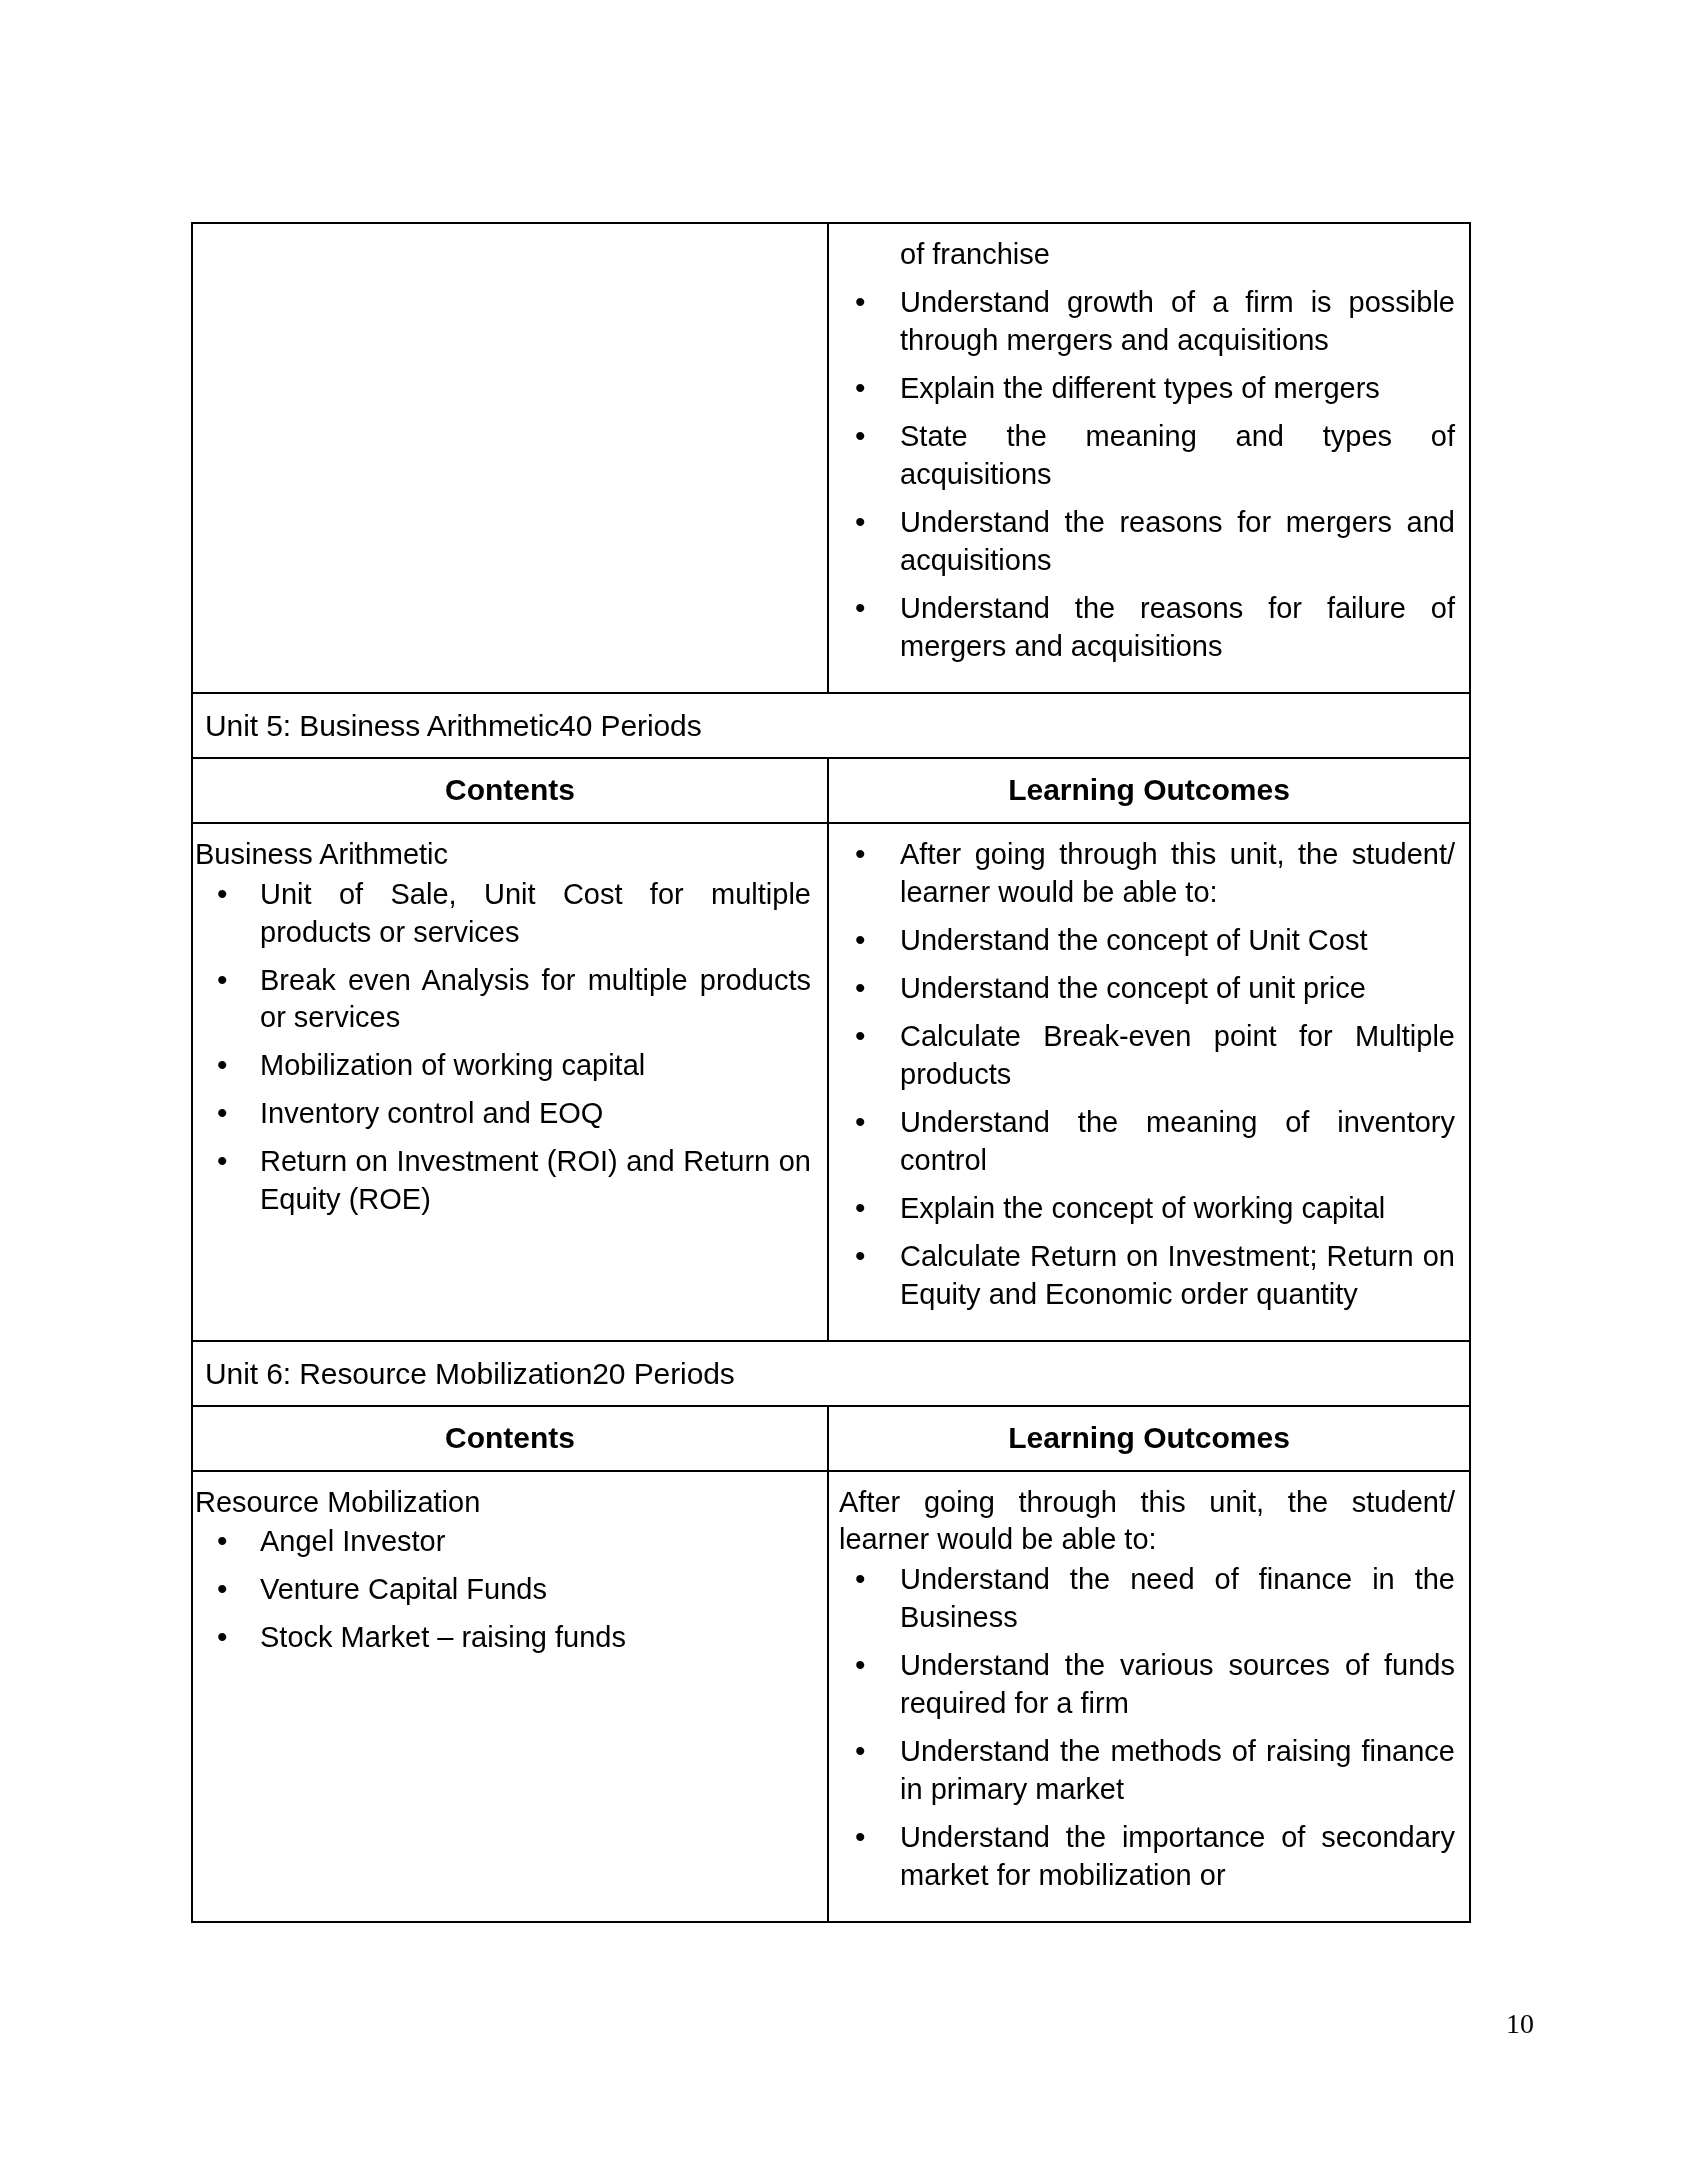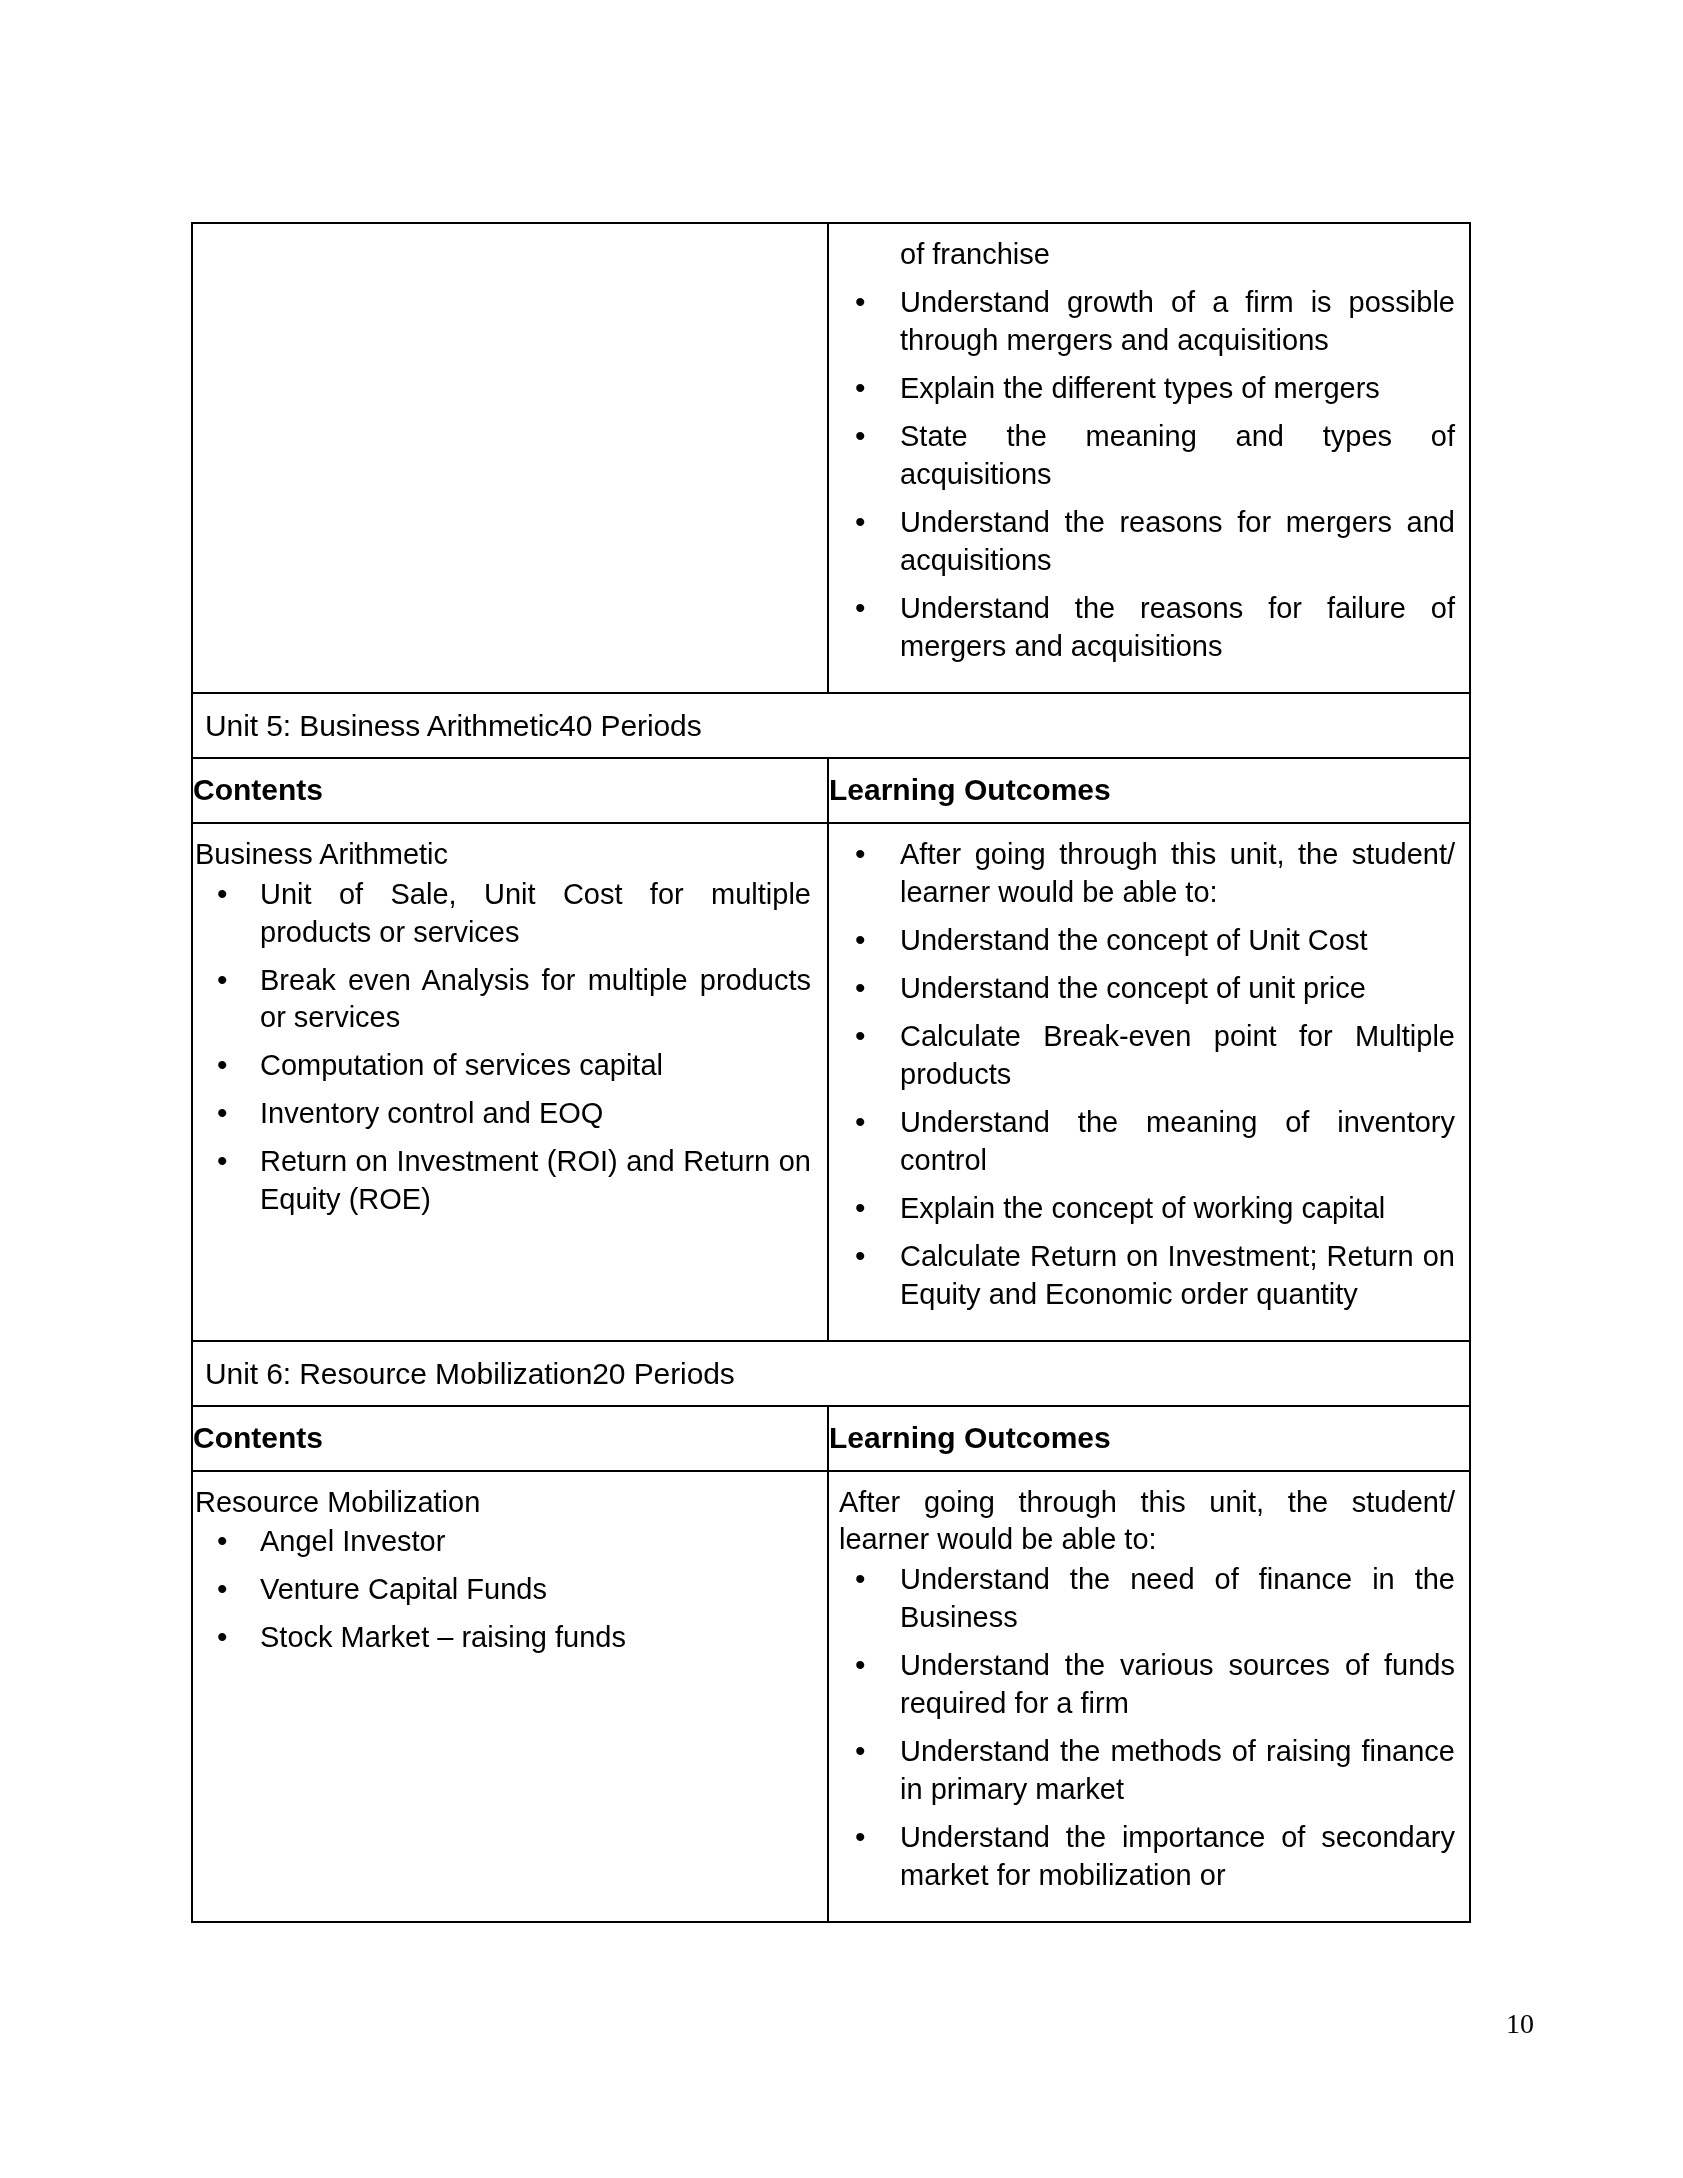--- a/index.html
+++ b/index.html
@@ -52,20 +52,21 @@
     font-weight: normal;
     padding: 13px 0 13px 12px;
     line-height: 1.25;
     letter-spacing: -0.1px;
   }
 
   
   .col-header {
     font-size: 30px;
     font-weight: bold;
+    text-align: center;
     padding: 12px 0 13px 0;
     line-height: 1.25;
   }
 
   
   .lead-text {
     font-size: 29px;
     line-height: 1.30;
     margin: 0 0 2px 0;
     text-align: left;
@@ -173,21 +174,21 @@
         </td>
       </tr>
 
       <tr>
         <td>
           <div class="cell-pad">
             <div class="lead-text">Business Arithmetic</div>
             <ul class="bullets">
               <li>Unit of Sale, Unit Cost for multiple products or services</li>
               <li>Break even Analysis for multiple products or services</li>
-              <li>Computation of services capital</li>
+              <li>Mobilization of working capital</li>
               <li>Inventory control and EOQ</li>
               <li>Return on Investment (ROI) and Return on Equity (ROE)</li>
             </ul>
           </div>
         </td>
         <td>
           <div class="cell-pad-right">
             <ul class="bullets outcomes">
               <li>After going through this unit, the student/ learner would be able to:</li>
               <li>Understand the concept of Unit Cost</li>

